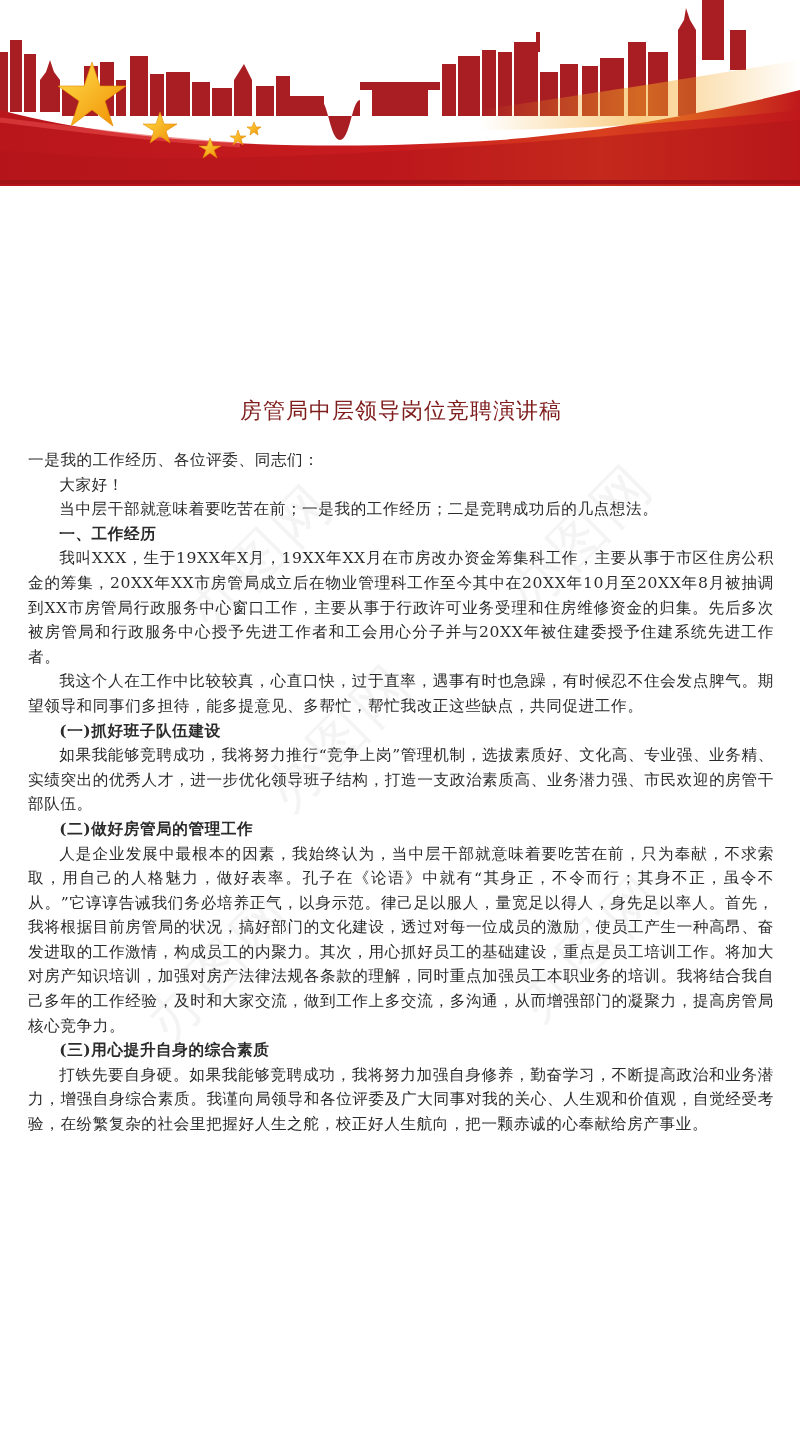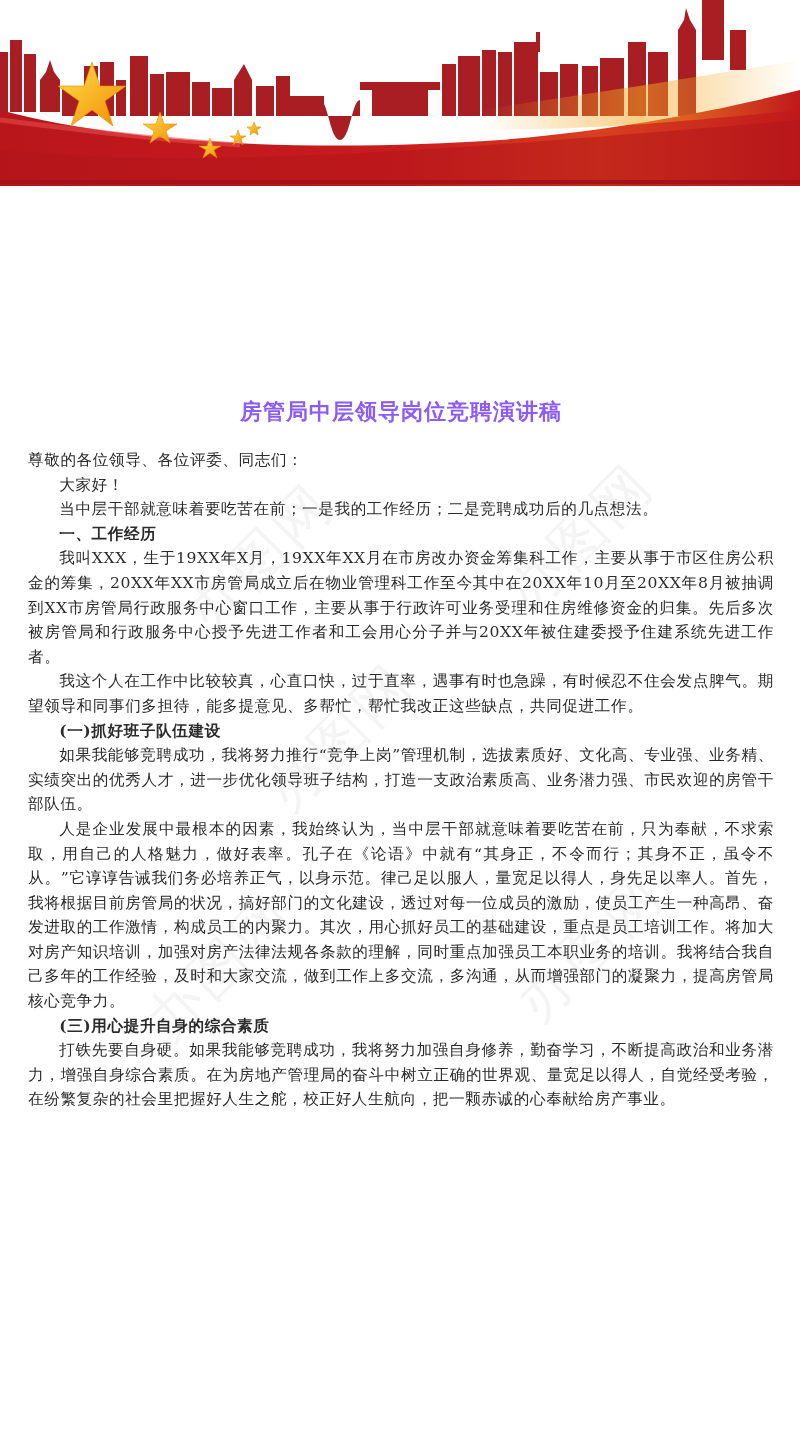--- a/index.html
+++ b/index.html
@@ -4,22 +4,22 @@
 <style>
   html, body { margin: 0; padding: 0; background: #ffffff; }
   body { width: 800px; height: 1432px; position: relative; overflow: hidden;
          font-family: "DejaVu Serif", "Liberation Serif", serif; color: #2b2b2b; }
   .banner { position: absolute; left: 0; top: 0; width: 800px; height: 186px; overflow: hidden; }
   .banner svg { display: block; }
   .watermark { position: absolute; font-size: 56px; color: rgba(0,0,0,0.045);
                transform: rotate(-45deg); font-family: "DejaVu Sans", sans-serif;
                pointer-events: none; letter-spacing: 4px; }
   .doc { position: absolute; left: 28px; top: 392px; width: 746px; }
-  .title { text-align: center; font-size: 22px; font-weight: bold; letter-spacing: 1px;
-           color: #8b5cf6; margin: 0 0 18px 0; height: 38px; line-height: 38px; }
+  .title { text-align: center; font-size: 22px; font-weight: normal; letter-spacing: 1px;
+           color: #7f1d1d; margin: 0 0 18px 0; height: 38px; line-height: 38px; }
   .p { font-size: 15.6px; line-height: 24.6px; margin: 0; text-align: justify;
        text-justify: inter-character; letter-spacing: 0.6px; }
   .indent { text-indent: 2em; }
   .h { font-size: 15.6px; line-height: 24.6px; margin: 0; font-weight: bold;
        text-indent: 2em; letter-spacing: 0.6px; }
   .gap { margin-top: 8px; }
 </style>
 </head>
 <body>
 
@@ -99,27 +99,28 @@
 
 <div class="watermark" style="left:170px;top:520px;">办图网</div>
 <div class="watermark" style="left:490px;top:500px;">办图网</div>
 <div class="watermark" style="left:250px;top:700px;">办图网</div>
 <div class="watermark" style="left:500px;top:910px;">办图网</div>
 <div class="watermark" style="left:130px;top:930px;">办图网</div>
 
 <div class="doc">
   <h1 class="title">房管局中层领导岗位竞聘演讲稿</h1>
 
-  <p class="p">尊敬的各位领导、各位评委、同志们：</p>
+  <p class="p">一是我的工作经历、各位评委、同志们：</p>
   <p class="p indent">大家好！</p>
   <p class="p indent">当中层干部就意味着要吃苦在前；一是我的工作经历；二是竞聘成功后的几点想法。</p>
 
   <p class="h">一、工作经历</p>
   <p class="p indent">我叫XXX，生于19XX年X月，19XX年XX月在市房改办资金筹集科工作，主要从事于市区住房公积金的筹集，20XX年XX市房管局成立后在物业管理科工作至今其中在20XX年10月至20XX年8月被抽调到XX市房管局行政服务中心窗口工作，主要从事于行政许可业务受理和住房维修资金的归集。先后多次被房管局和行政服务中心授予先进工作者和工会用心分子并与20XX年被住建委授予住建系统先进工作者。</p>
   <p class="p indent">我这个人在工作中比较较真，心直口快，过于直率，遇事有时也急躁，有时候忍不住会发点脾气。期望领导和同事们多担待，能多提意见、多帮忙，帮忙我改正这些缺点，共同促进工作。</p>
 
   <p class="h">(一)抓好班子队伍建设</p>
   <p class="p indent">如果我能够竞聘成功，我将努力推行“竞争上岗”管理机制，选拔素质好、文化高、专业强、业务精、实绩突出的优秀人才，进一步优化领导班子结构，打造一支政治素质高、业务潜力强、市民欢迎的房管干部队伍。</p>
+  <p class="h">(二)做好房管局的管理工作</p>
   <p class="p indent">人是企业发展中最根本的因素，我始终认为，当中层干部就意味着要吃苦在前，只为奉献，不求索取，用自己的人格魅力，做好表率。孔子在《论语》中就有“其身正，不令而行；其身不正，虽令不从。”它谆谆告诫我们务必培养正气，以身示范。律己足以服人，量宽足以得人，身先足以率人。首先，我将根据目前房管局的状况，搞好部门的文化建设，透过对每一位成员的激励，使员工产生一种高昂、奋发进取的工作激情，构成员工的内聚力。其次，用心抓好员工的基础建设，重点是员工培训工作。将加大对房产知识培训，加强对房产法律法规各条款的理解，同时重点加强员工本职业务的培训。我将结合我自己多年的工作经验，及时和大家交流，做到工作上多交流，多沟通，从而增强部门的凝聚力，提高房管局核心竞争力。</p>
   <p class="h">(三)用心提升自身的综合素质</p>
-  <p class="p indent">打铁先要自身硬。如果我能够竞聘成功，我将努力加强自身修养，勤奋学习，不断提高政治和业务潜力，增强自身综合素质。在为房地产管理局的奋斗中树立正确的世界观、量宽足以得人，自觉经受考验，在纷繁复杂的社会里把握好人生之舵，校正好人生航向，把一颗赤诚的心奉献给房产事业。</p>
+  <p class="p indent">打铁先要自身硬。如果我能够竞聘成功，我将努力加强自身修养，勤奋学习，不断提高政治和业务潜力，增强自身综合素质。我谨向局领导和各位评委及广大同事对我的关心、人生观和价值观，自觉经受考验，在纷繁复杂的社会里把握好人生之舵，校正好人生航向，把一颗赤诚的心奉献给房产事业。</p>
 
 </div>
 
 </body></html>

